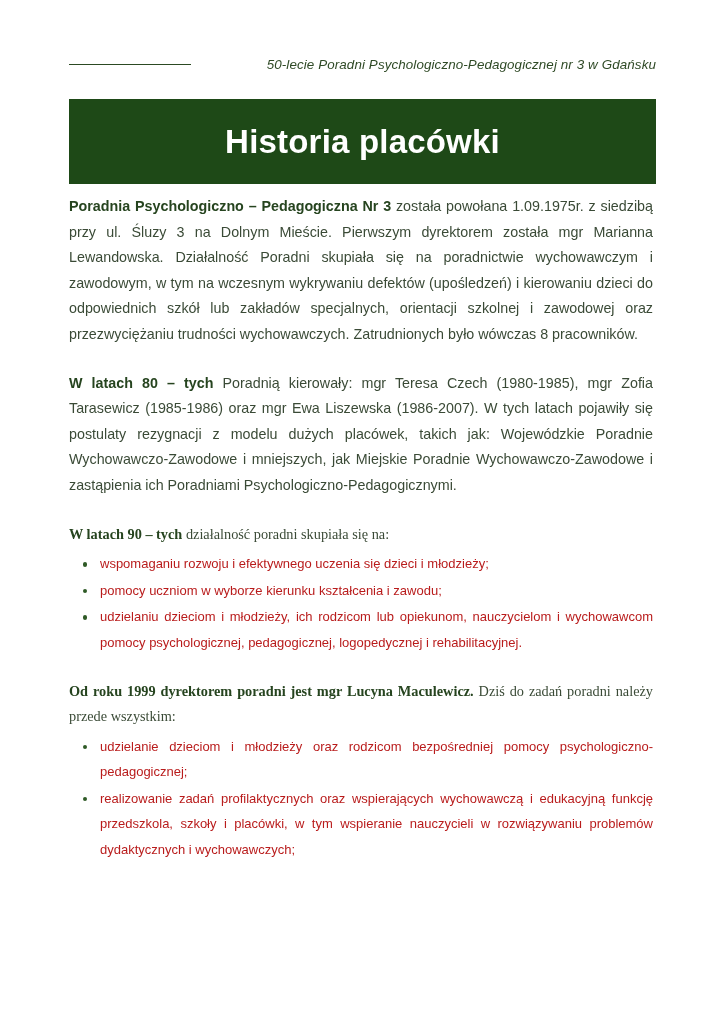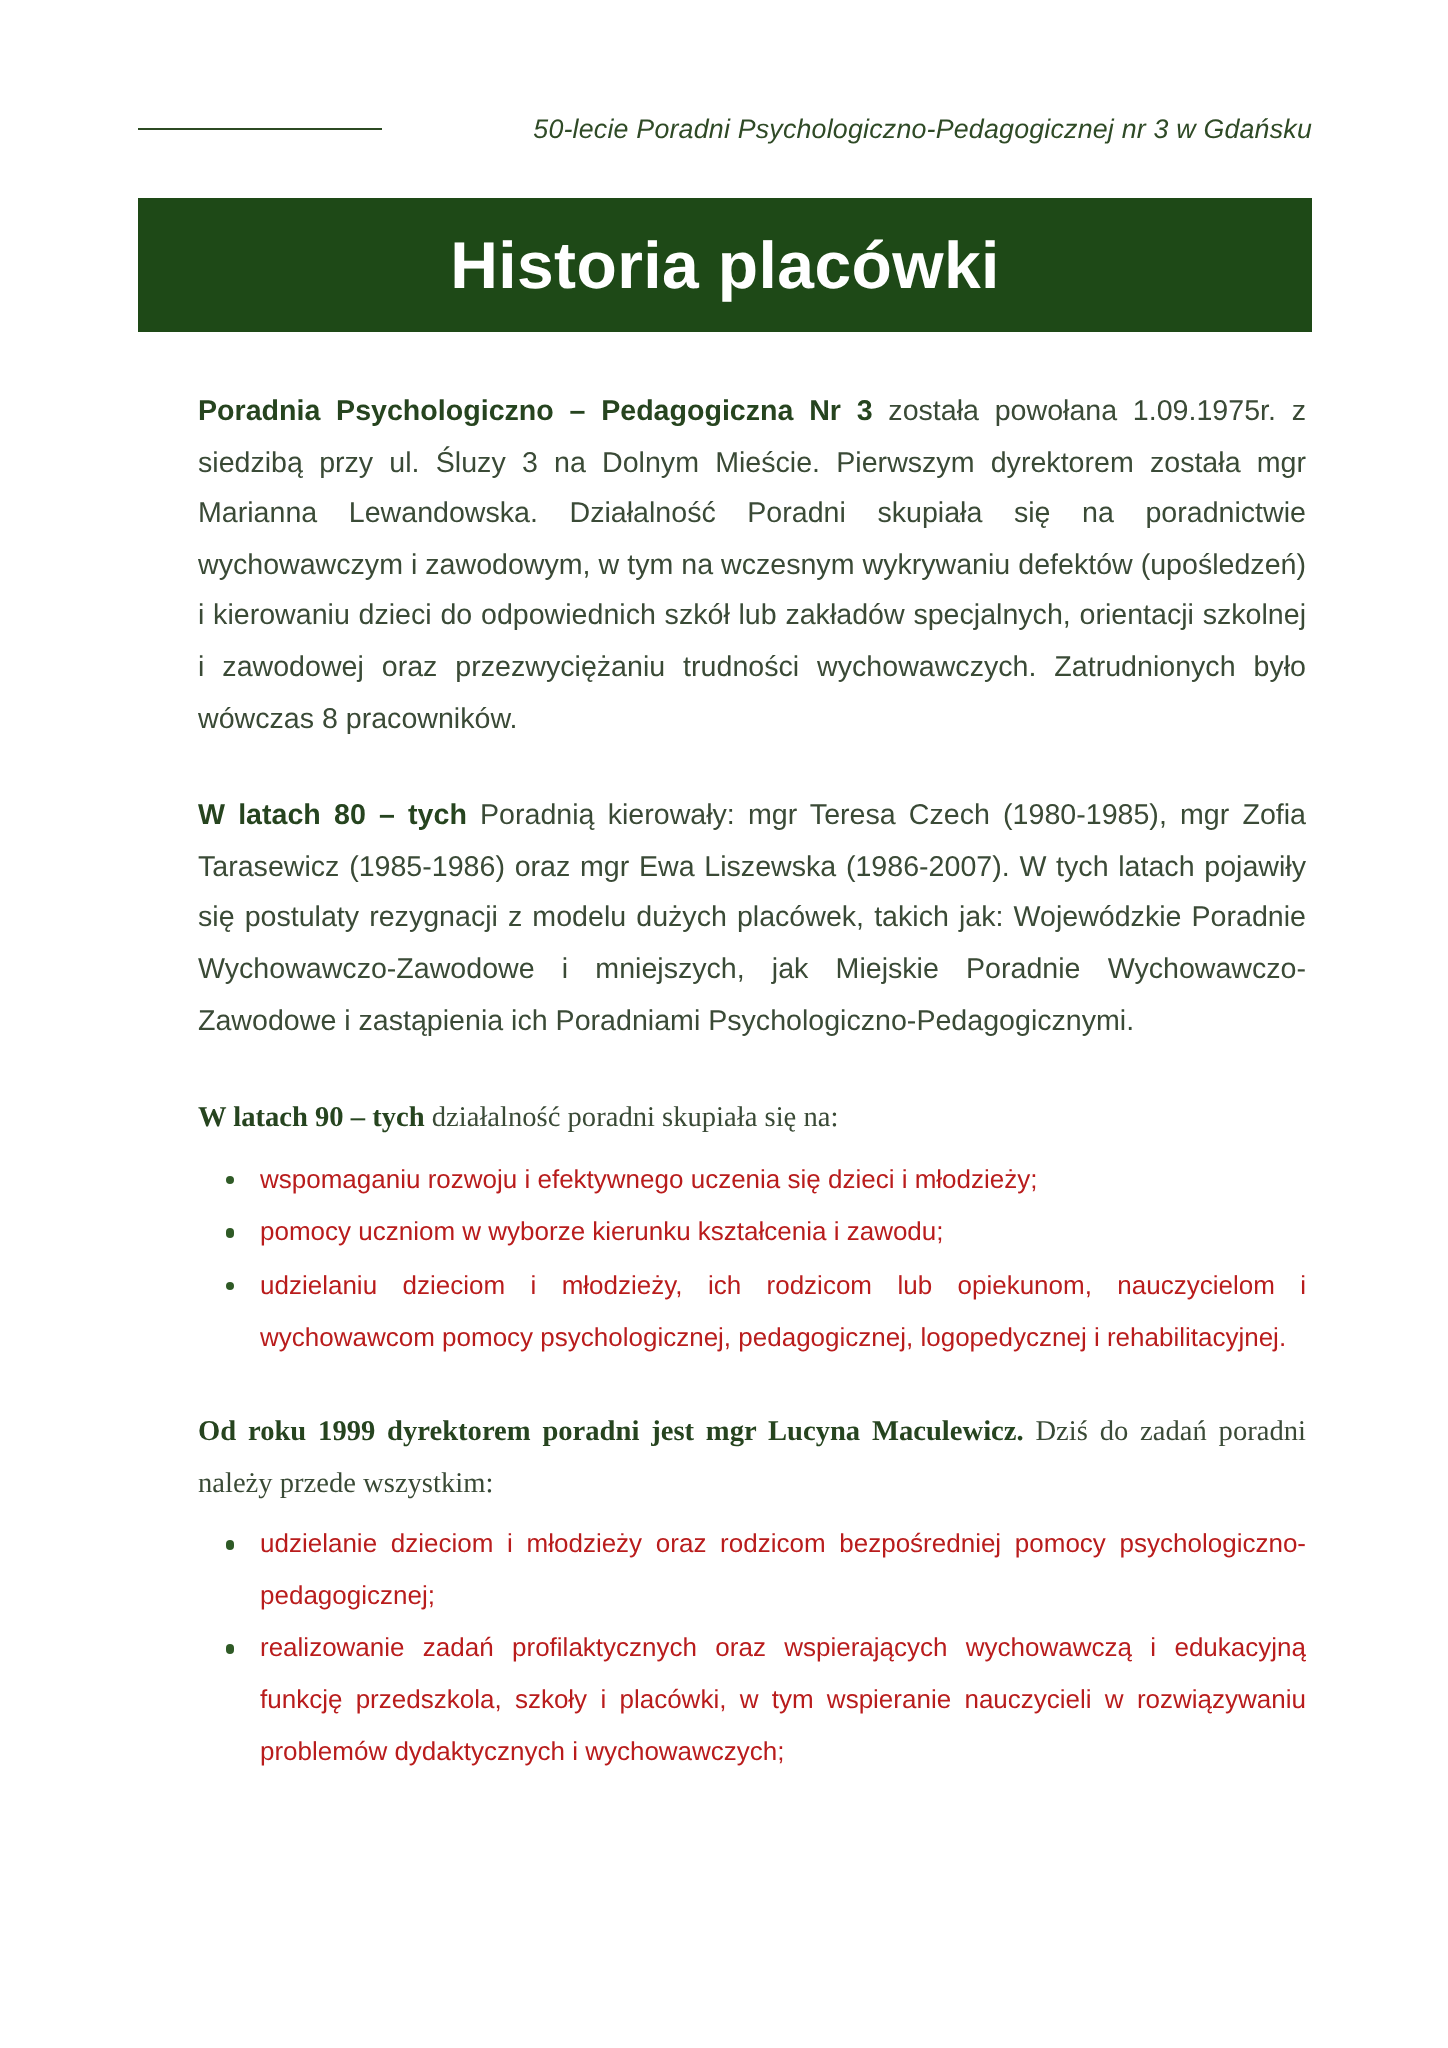--- a/index.html
+++ b/index.html
@@ -50,21 +50,21 @@
     white-space: nowrap;
     line-height: 1;
   }
 
   
   .title-banner {
     position: absolute;
     left: 69px;
     top: 99px;
     width: 587px;
-    height: 67px;
+    height: 85px;
     background: #1e4917;
     display: flex;
     align-items: center;
     justify-content: center;
   }
   .title-banner .banner-text {
     color: #ffffff;
     font-size: 33px;
     font-weight: bold;
     letter-spacing: 0.2px;
@@ -123,21 +123,20 @@
     left: -17px;
     top: 11px;
     width: 4.4px;
     height: 4.4px;
     border-radius: 50%;
     background: #2f5a26;
   }
   
   .para, ul.bullets > li {
     hyphens: none;
-    margin-left: 30px;
   }
 </style>
 </head>
 <body>
 
 <div class="page">
 
   <div class="doc-header">
     <span class="header-rule"></span>
     <span class="header-title">50-lecie Poradni Psychologiczno-Pedagogicznej nr 3 w Gdańsku</span>

